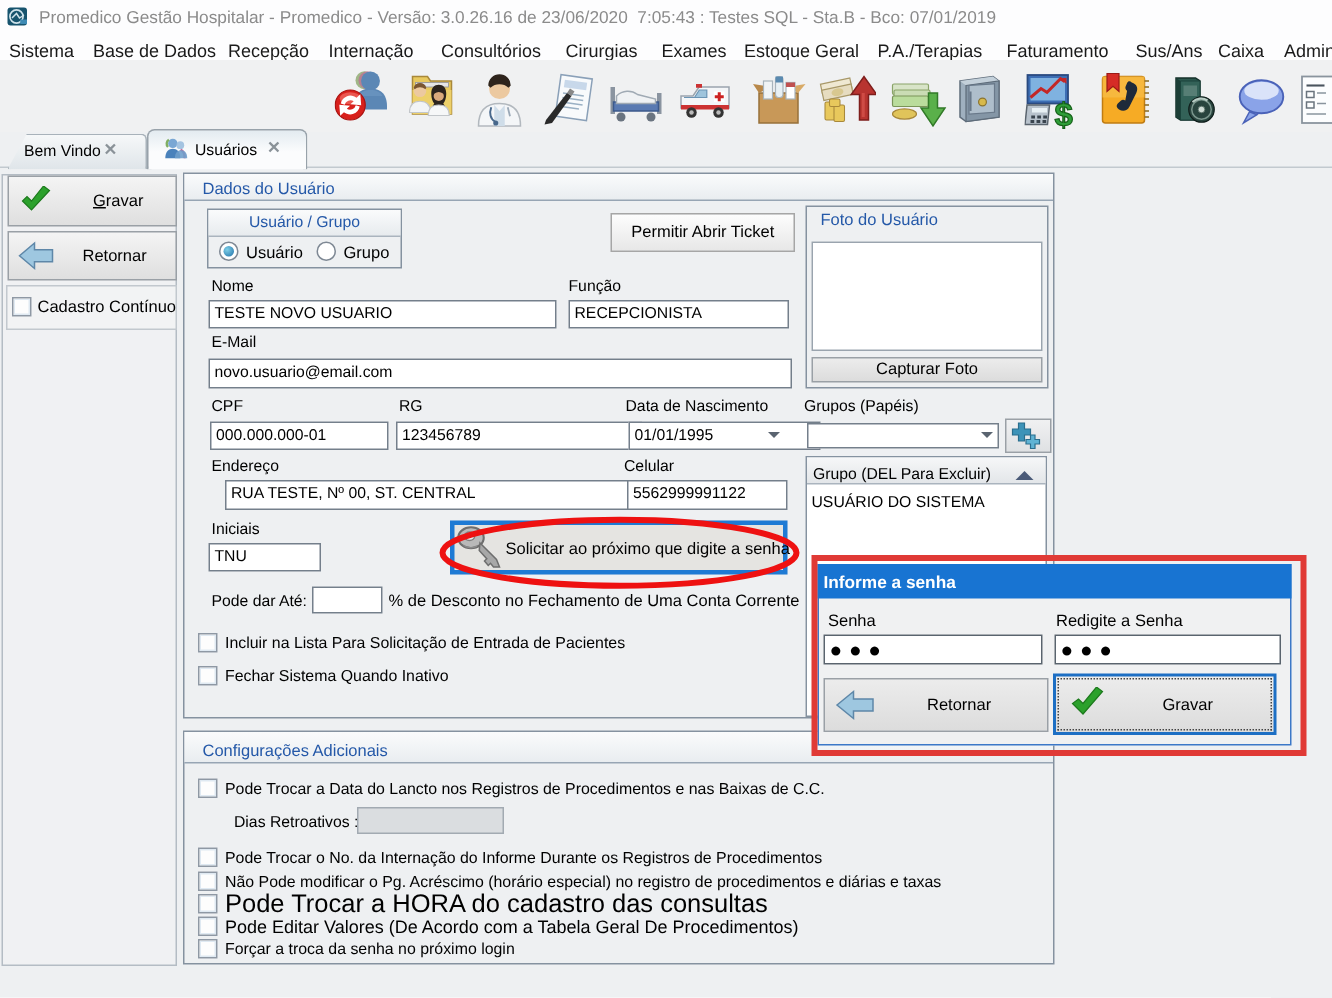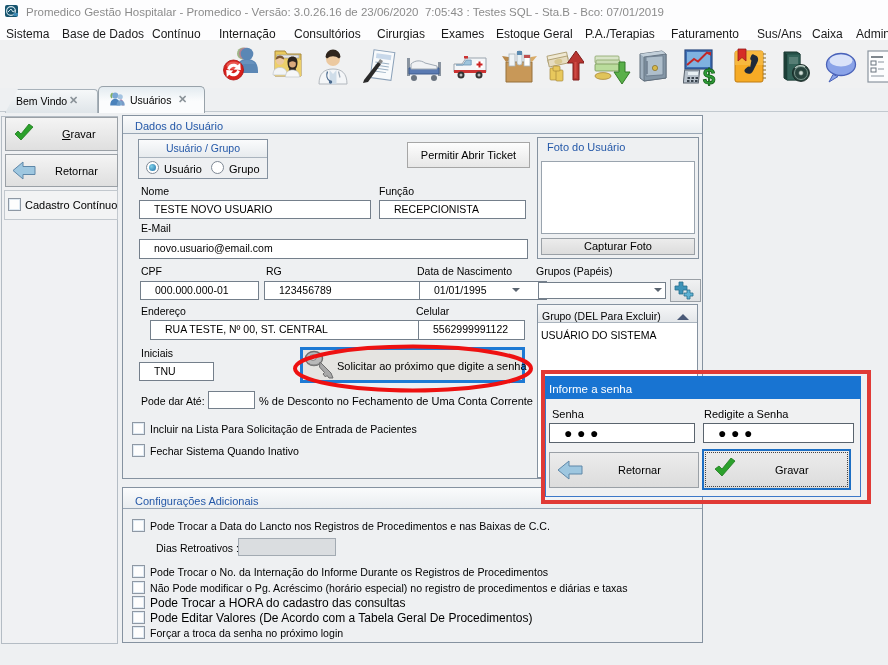--- a/index.html
+++ b/index.html
@@ -1,17 +1,17 @@
 <!DOCTYPE html>
 <html><head><meta charset="utf-8"><style>
 html,body{margin:0;padding:0}
 #scr{position:relative;width:888px;height:665px;background:#eef0f2;font-family:"Liberation Sans",sans-serif;font-size:11px;color:#000;overflow:hidden}
 .abs{position:absolute}
 .lb{position:absolute;font-size:10.5px;white-space:nowrap;line-height:12px}
-.fld{position:absolute;background:#fff;border:1px solid #747f8b;box-sizing:border-box;font-size:10.5px;line-height:15px;padding-left:14px;white-space:nowrap;overflow:hidden}
+.fld{position:absolute;background:#fff;border:1px solid #747f8b;box-sizing:border-box;font-size:10.5px;line-height:15px;padding-left:3px;white-space:nowrap;overflow:hidden}
 .gbox{position:absolute;border:1px solid #8592a0;background:#eef0f2;box-sizing:border-box}
 .ghead{position:absolute;left:0;top:0;right:0;height:18px;background:linear-gradient(#fafbfc,#e9edf0);border-bottom:1px solid #97a5b4;color:#2458a8;font-size:11px;line-height:21px;padding-left:12px;box-sizing:border-box}
 .btn{position:absolute;background:linear-gradient(#f4f4f4,#dfdfdf);border:1px solid #9aa0a6;box-sizing:border-box;text-align:center;font-size:11px}
 .cb{position:absolute;width:13px;height:13px;background:#fdfdfd;border:1px solid #8e98a4;box-sizing:border-box;box-shadow:inset 0 0 0 1px #dfe9f2}
 .ddarrow{position:absolute;width:0;height:0;border-left:4px solid transparent;border-right:4px solid transparent;border-top:4px solid #5a6470}
 </style></head><body>
 <div id="scr">
 
 <div class="abs" style="left:0;top:0;width:888px;height:22px;background:#fdfdfe"></div>
 <svg class="abs" style="left:4px;top:3px" width="16" height="16" viewBox="0 0 16 16">
@@ -19,21 +19,21 @@
  <circle cx="7" cy="8" r="4.4" fill="none" stroke="#cfe2ea" stroke-width="1.1"></circle>
  <path d="M4 9 L7 6 L9 9 L12 7" stroke="#cfe2ea" stroke-width="1" fill="none"></path>
  <rect x="9.5" y="10" width="4.5" height="3" fill="#3e8ab4"></rect>
 </svg>
 <div class="lb" style="left:26px;top:6px;font-size:11.5px;color:#8b8b8b">Promedico Gestão Hospitalar - Promedico - Versão: 3.0.26.16 de 23/06/2020&nbsp; 7:05:43 : Testes SQL - Sta.B - Bco: 07/01/2019</div>
 
 <div class="abs" style="left:0;top:22px;width:888px;height:18px;background:#fdfdfe"></div>
 <div class="abs" id="menubar" style="left:0;top:27px;width:888px;height:16px;font-size:12px;color:#1a1a1a">
       <span style="position:absolute;left:6px;top:0">Sistema</span>
       <span style="position:absolute;left:62px;top:0">Base de Dados</span>
-      <span style="position:absolute;left:152px;top:0">Contínuo</span>
+      <span style="position:absolute;left:152px;top:0">Recepção</span>
       <span style="position:absolute;left:219px;top:0">Internação</span>
       <span style="position:absolute;left:294px;top:0">Consultórios</span>
       <span style="position:absolute;left:377px;top:0">Cirurgias</span>
       <span style="position:absolute;left:441px;top:0">Exames</span>
       <span style="position:absolute;left:496px;top:0">Estoque Geral</span>
       <span style="position:absolute;left:585px;top:0">P.A./Terapias</span>
       <span style="position:absolute;left:671px;top:0">Faturamento</span>
       <span style="position:absolute;left:757px;top:0">Sus/Ans</span>
       <span style="position:absolute;left:812px;top:0">Caixa</span>
       <span style="position:absolute;left:856px;top:0">Administra</span>
@@ -336,29 +336,29 @@
 </div>
 <div class="cb" style="left:132px;top:519px"></div>
 <div class="lb" style="left:150px;top:520px;font-size:10.6px">Pode Trocar a Data do Lancto nos Registros de Procedimentos e nas Baixas de C.C.</div>
 <div class="lb" style="left:156px;top:542px;font-size:10.5px">Dias Retroativos :</div>
 <div class="abs" style="left:238px;top:538px;width:98px;height:18px;background:#dadde0;border:1px solid #a2aab2;box-sizing:border-box"></div>
 <div class="cb" style="left:132px;top:565px"></div>
 <div class="lb" style="left:150px;top:566px;font-size:10.6px">Pode Trocar o No. da Internação do Informe Durante os Registros de Procedimentos</div>
 <div class="cb" style="left:132px;top:581px"></div>
 <div class="lb" style="left:150px;top:582px;font-size:10.6px">Não Pode modificar o Pg. Acréscimo (horário especial) no registro de procedimentos e diárias e taxas</div>
 <div class="cb" style="left:132px;top:596px"></div>
-<div class="lb" style="left:150px;top:597px;font-size:12px">Pode Trocar a HORA do cadastro das consultas</div>
+<div class="lb" style="left:150px;top:597px;font-size:17px">Pode Trocar a HORA do cadastro das consultas</div>
 <div class="cb" style="left:132px;top:611px"></div>
 <div class="lb" style="left:150px;top:612px;font-size:12px">Pode Editar Valores (De Acordo com a Tabela Geral De Procedimentos)</div>
 <div class="cb" style="left:132px;top:626px"></div>
 <div class="lb" style="left:150px;top:627px;font-size:10.6px">Forçar a troca da senha no próximo login</div>
 
 <div class="abs" style="left:545px;top:376px;width:316px;height:121px;background:#f0f1f2;border:1px solid #3c78c8;box-sizing:border-box"></div>
 <div class="abs" style="left:545px;top:376px;width:316px;height:23px;background:#1874d2"></div>
-<div class="lb" style="left:549px;top:383px;color:#fff;font-size:11.5px;font-weight:normal">Informe a senha</div>
+<div class="lb" style="left:549px;top:383px;color:#fff;font-size:11.5px;font-weight:bold">Informe a senha</div>
 <div class="lb" style="left:552px;top:408px;font-size:11px">Senha</div>
 <div class="lb" style="left:704px;top:408px;font-size:11px">Redigite a Senha</div>
 <div class="fld" style="left:549px;top:423px;width:146px;height:20px;border-color:#5a646e;font-weight:bold;font-size:14px;letter-spacing:4.5px;line-height:18px">●●●</div>
 <div class="fld" style="left:703px;top:423px;width:151px;height:20px;border-color:#5a646e;font-weight:bold;font-size:14px;letter-spacing:4.5px;line-height:18px">●●●</div>
 <div class="btn" style="left:549px;top:452px;width:150px;height:36px;background:linear-gradient(#ececec,#dcdcdc)"></div>
 <svg class="abs" style="left:557px;top:459px" width="26" height="22" viewBox="0 0 26 22">
  <path d="M1 11 L12 2 L12 7 L25 7 L25 15 L12 15 L12 20 z" fill="#9ec7e0" stroke="#5e87a8" stroke-width="1"></path>
 </svg>
 <div class="lb" style="left:618px;top:464px;font-size:11px">Retornar</div>
 <div class="abs" style="left:702px;top:449px;width:149px;height:41px;background:linear-gradient(#ececec,#dcdcdc);border:2px solid #1d6fc4;box-sizing:border-box"></div>

